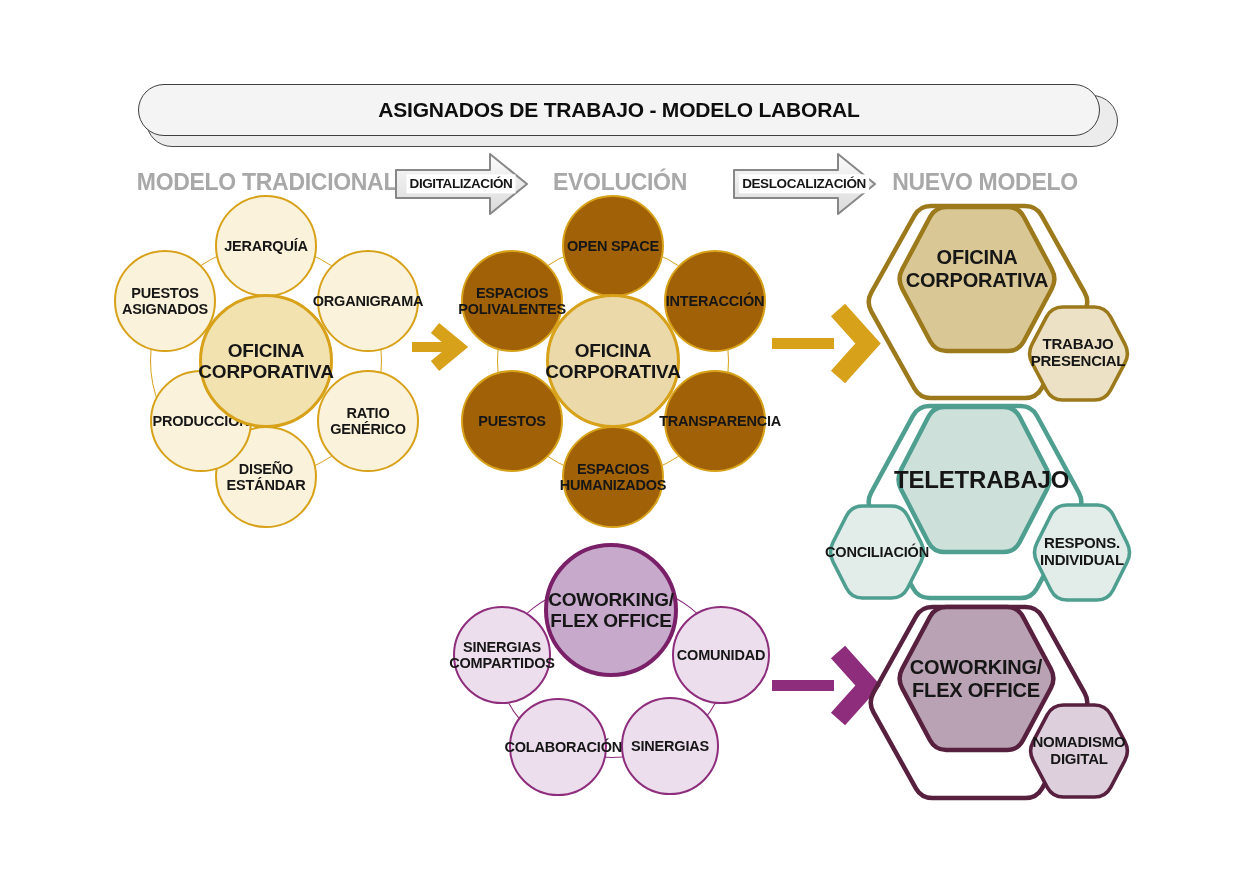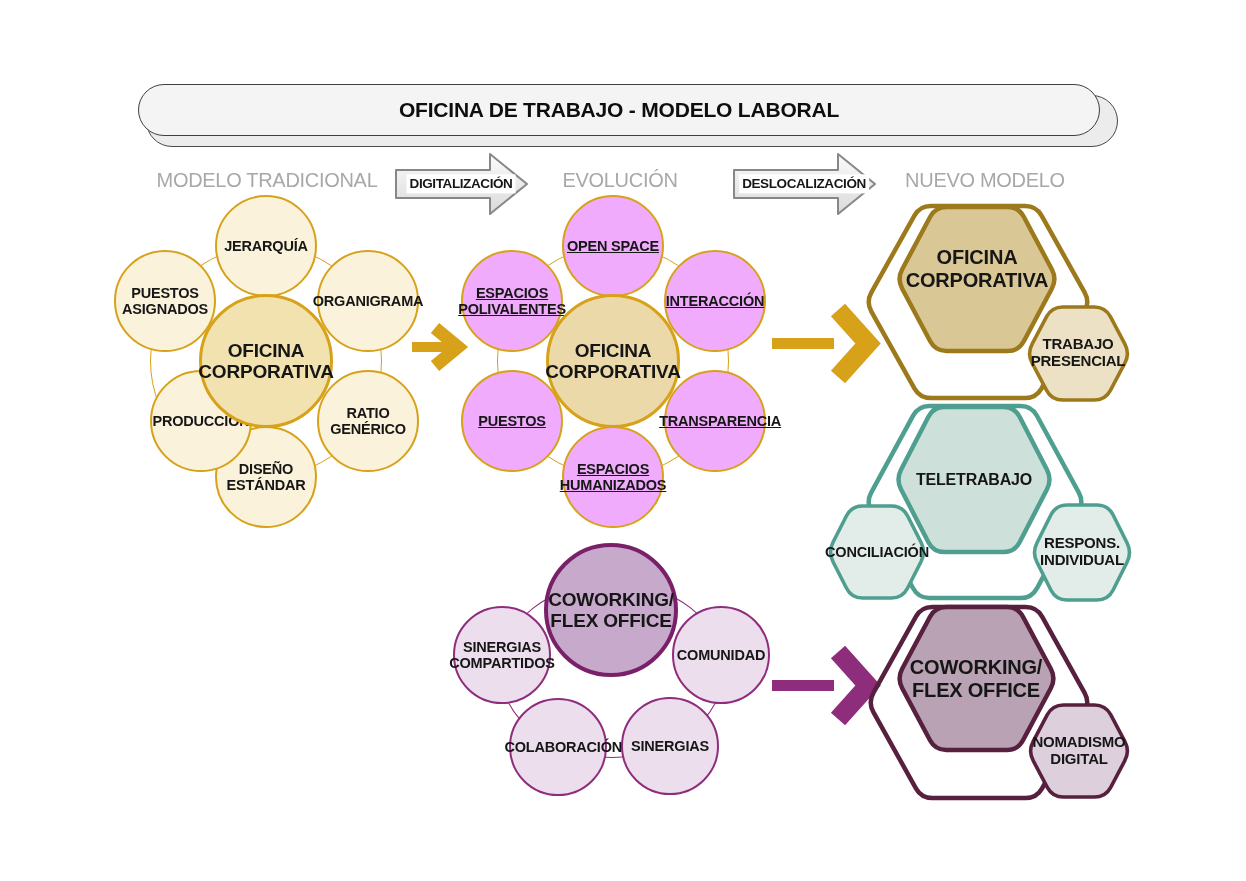--- a/index.html
+++ b/index.html
@@ -8,55 +8,55 @@
     background:#fff; font-family:"Liberation Sans", sans-serif;
     -webkit-font-smoothing:antialiased;
   }
   
   .pill{position:absolute; border-radius:28px; box-sizing:border-box;}
   #banner-shadow{left:146px; top:95px; width:972px; height:52px; background:#ececec; border:1.5px solid #4a4a4a;}
   #banner-main{left:138px; top:84px; width:962px; height:52px; background:#f4f4f4; border:1.6px solid #3f3f3f;
     display:flex; align-items:center; justify-content:center;}
   #banner-main .title{font-size:21px; font-weight:bold; color:#0e0e0e; letter-spacing:-0.2px;}
   
-  .stage-label{position:absolute; top:169px; font-size:20px; font-weight:normal; color:#a8a8a8;
+  .stage-label{position:absolute; top:169px; font-size:23px; font-weight:bold; color:#a8a8a8;
     letter-spacing:-0.3px; text-align:right; white-space:nowrap; transform:translateX(-50%);}
   
   .lbl{position:absolute; transform:translate(-50%,-50%); text-align:center; font-weight:bold;
     color:#161616; line-height:1.13; z-index:6; letter-spacing:-0.2px;}
   .arrow-lbl{background:#fff; padding:2px 3px; font-size:13.5px; letter-spacing:-0.4px; white-space:nowrap; z-index:6;margin-left:17px;}
   
   .circle{position:absolute; border-radius:50%; box-sizing:border-box; display:flex;
     align-items:center; justify-content:center; text-align:center; font-weight:bold; color:#161616;}
   .circle span{display:block; width:114%; line-height:1.13; letter-spacing:-0.2px;}
   .ring{position:absolute; border-radius:50%; box-sizing:border-box; background:transparent; z-index:1;}
   .gold-ring{border:1.6px solid #d7a119;}
   .purple-ring{border:1.6px solid #8e2d7c;}
   .sat{z-index:2; font-size:14.5px;}
   .gold-sat{background:#faf2da; border:2.2px solid #d7a119;}
-  .gold-sat2{background:#f0abfc; border:2.2px solid #d7a119;text-decoration:underline;}
+  .gold-sat2{background:#a16207; border:2.2px solid #d7a119;}
   .purple-sat{background:#ecdeed; border:2.4px solid #8e2d7c;}
   .hub{z-index:3; font-size:19px;}
   .gold-hub{background:#f2e2b0; border:3.2px solid #d7a119;}
   .gold-hub2{background:#ebd9a9; border:3.2px solid #d7a119;}
   .purple-hub{background:#c6a9cb; border:4.5px solid #7a2069;}
   svg{position:absolute; left:0; top:0; z-index:4;}
 </style>
 </head>
 <body>
 
 <div id="stage">
 
   <div class="ring gold-ring" style="left:150px; top:245px; width:232px; height:232px;"></div>
   <div class="ring gold-ring" style="left:497px; top:245px; width:232px; height:232px;"></div>
   <div class="ring purple-ring" style="left:500px; top:582px; width:224px; height:176px;"></div>
 
   <div class="pill" id="banner-shadow"></div>
   <div class="pill" id="banner-main">
-    <div class="title">OFICINA DE TRABAJO - MODELO LABORAL</div>
+    <div class="title">ASIGNADOS DE TRABAJO - MODELO LABORAL</div>
   </div>
 
   <div class="stage-label" style="left:267px;">MODELO TRADICIONAL</div>
   <div class="stage-label" style="left:620px;">EVOLUCIÓN</div>
   <div class="stage-label" style="left:985px;">NUEVO MODELO</div>
 
   <svg width="1246" height="881" viewBox="0 0 1246 881">
     <defs>
       <linearGradient id="grayGrad" x1="0" y1="0" x2="0" y2="1">
         <stop offset="0" stop-color="#fbfbfb"></stop>
@@ -153,20 +153,20 @@
   <div class="circle sat purple-sat" style="left:509px; top:698px; width:98px; height:98px;">
       <span>COLABORACIÓN</span>
     </div>
   <div class="circle hub purple-hub" style="left:544px; top:543px; width:134px; height:134px;">
       <span>COWORKING/ FLEX OFFICE</span>
     </div>
 
   <div class="lbl" style="left:977px;  top:269px; width:150px; font-size:20px;">OFICINA CORPORATIVA</div>
   <div class="lbl" style="left:1078px; top:353px; width:104px; font-size:15px;">TRABAJO PRESENCIAL</div>
 
-  <div class="lbl" style="left:974px;  top:480px; width:160px; font-size:16px;">TELETRABAJO</div>
+  <div class="lbl" style="left:974px;  top:480px; width:160px; font-size:24px;">TELETRABAJO</div>
   <div class="lbl" style="left:877px;  top:552px; width:110px; font-size:14.5px;">CONCILIACIÓN</div>
   <div class="lbl" style="left:1082px; top:552px; width:100px; font-size:15px;">RESPONS. INDIVIDUAL</div>
 
   <div class="lbl" style="left:976px;  top:679px; width:140px; font-size:20px;">COWORKING/ FLEX OFFICE</div>
   <div class="lbl" style="left:1079px; top:751px; width:100px; font-size:15px;">NOMADISMO DIGITAL</div>
 
 </div>
 
 </body></html>

